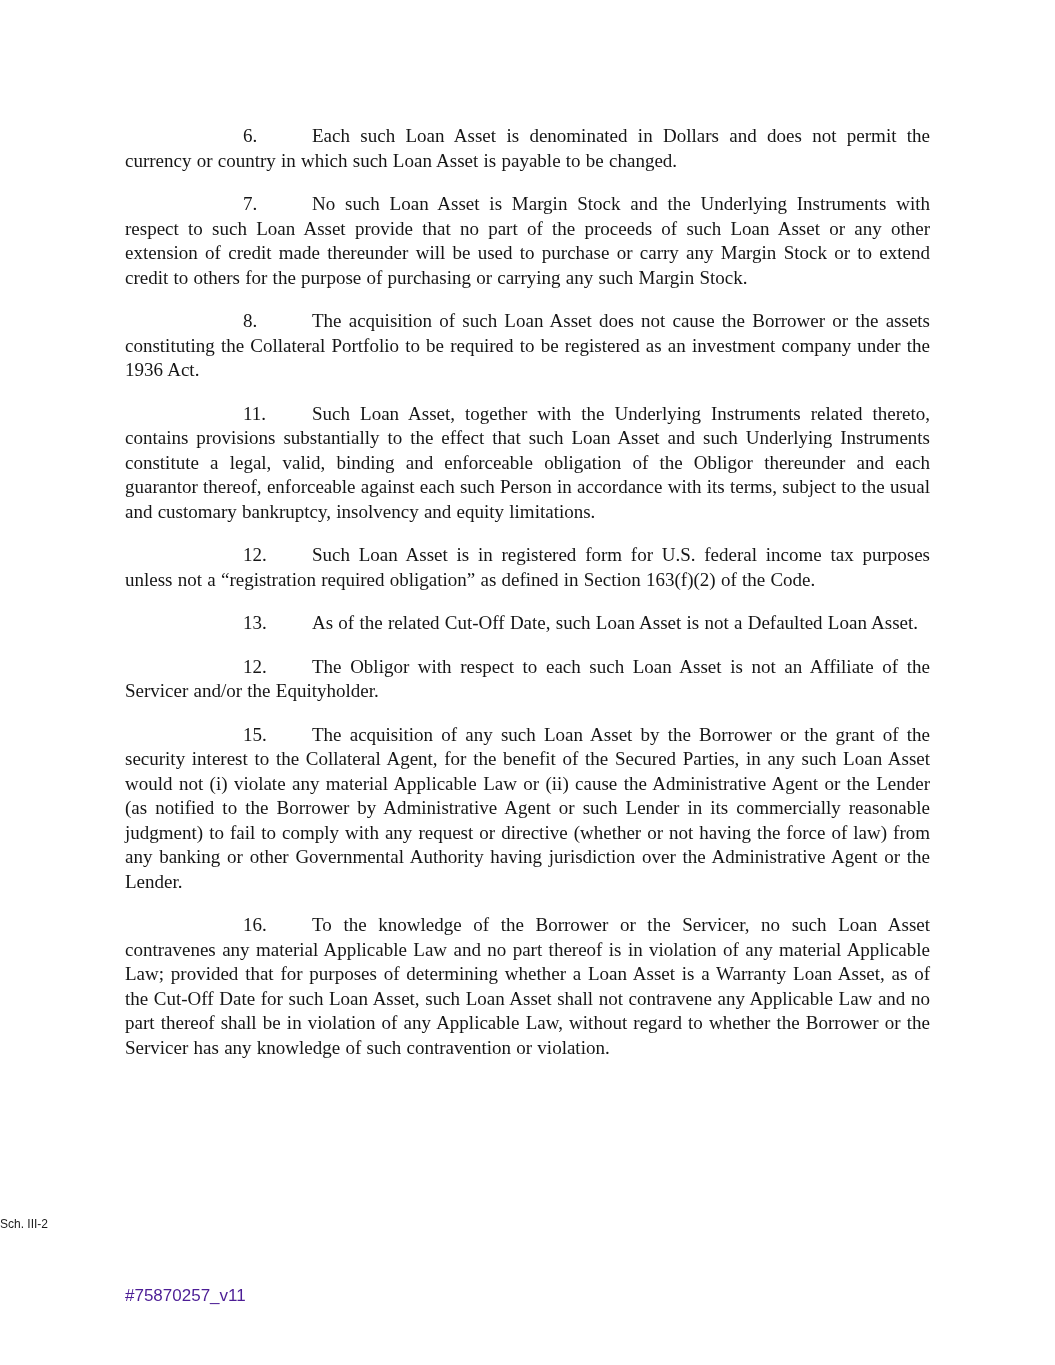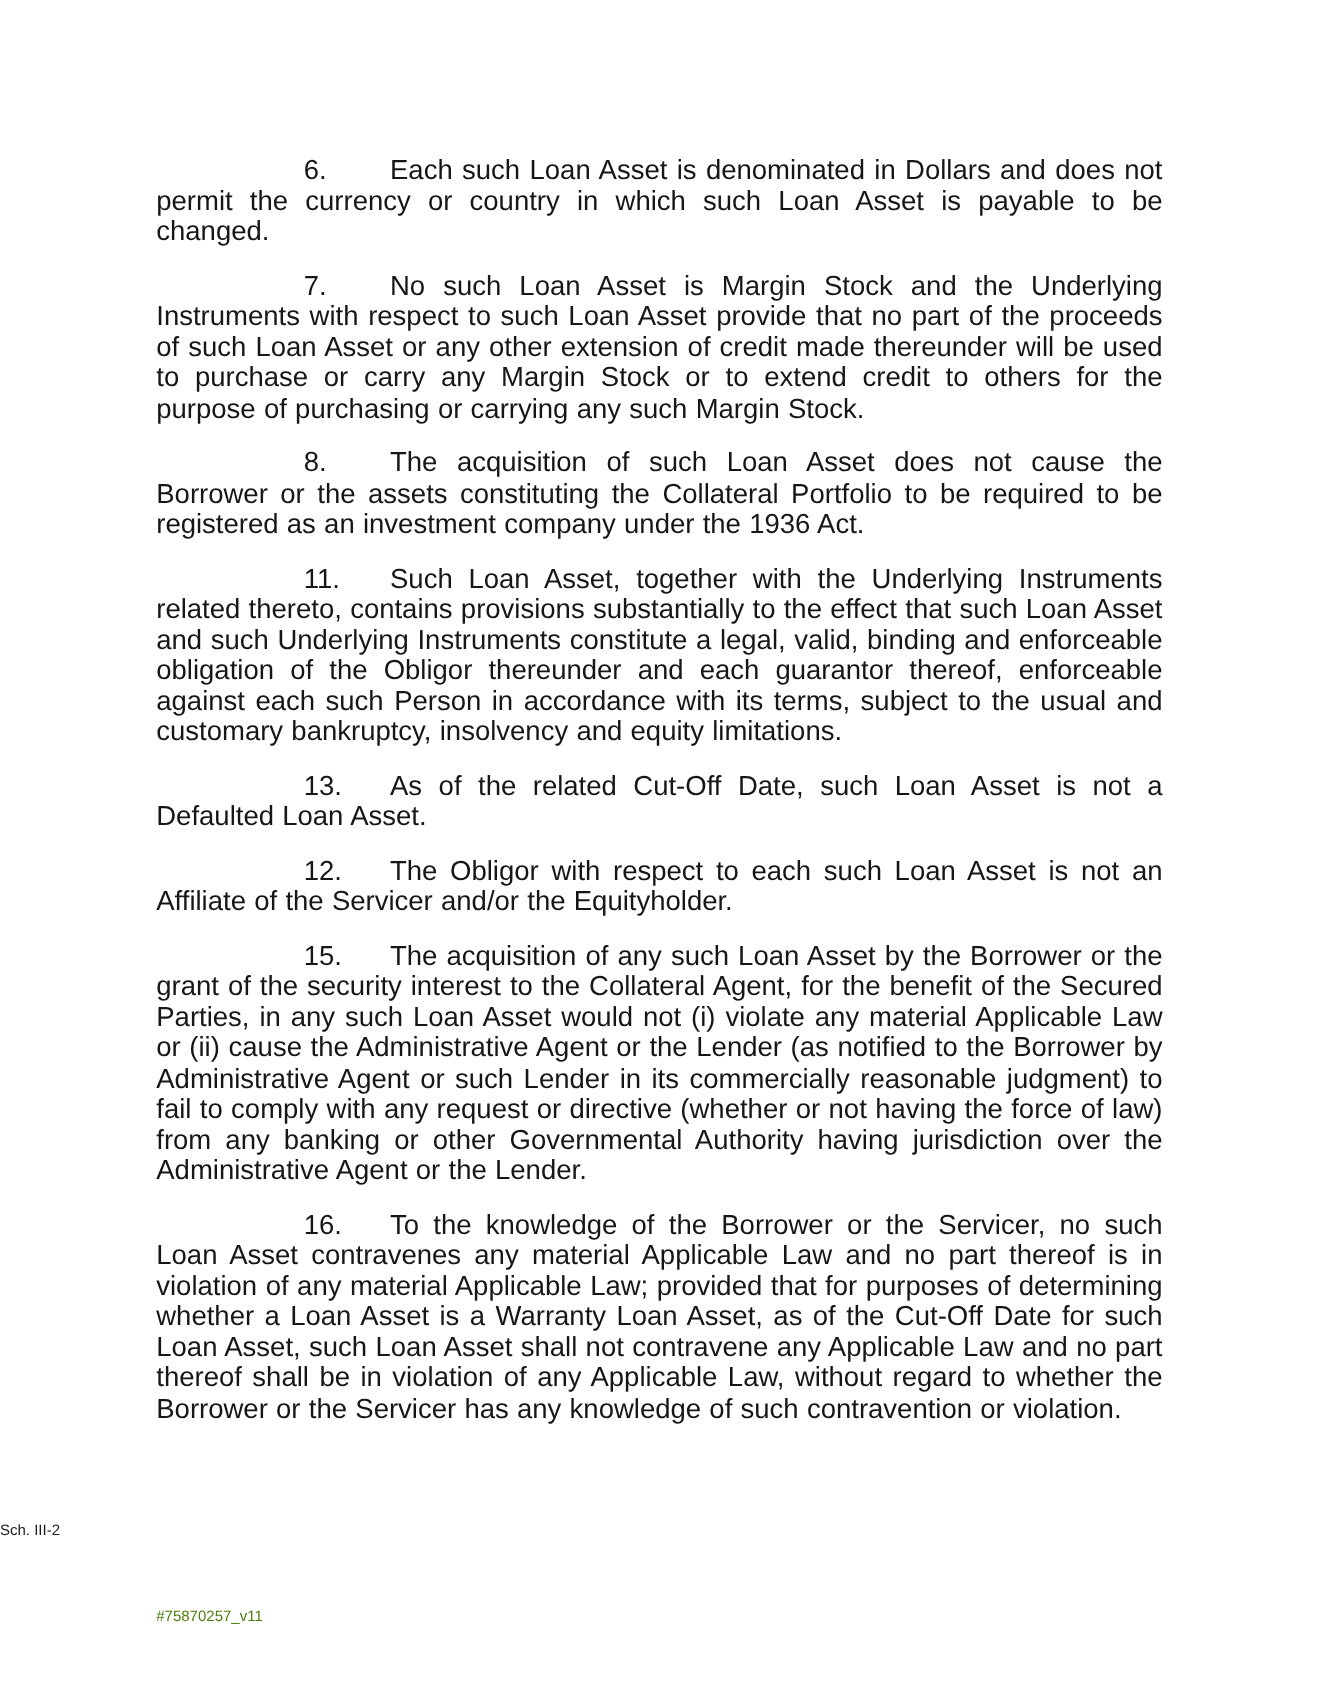--- a/index.html
+++ b/index.html
@@ -21,65 +21,67 @@
     background: #ffffff;
   }
   .content {
     position: absolute;
     left: 125px;
     top: 124px;
     width: 805px;
   }
   .para {
     margin: 0 0 19px 0;
-    font-size: 22px;
+    font-size: 19px;
     line-height: 24.5px;
     text-align: justify;
     text-indent: 118px;
     color: #161616;
     word-spacing: 0.5px;
+    font-family: Liberation Serif, serif;
   }
   .pnum {
     display: inline-block;
     width: 69px;
     text-indent: 0;
   }
   .footer-center {
     position: absolute;
     top: 1217px;
     left: 0;
     width: 100%;
     text-align: left;
     font-size: 12px;
     color: #1b1b1b;
   }
   .doc-id {
     position: absolute;
     top: 1286px;
     left: 125px;
-    font-size: 12px;
-    color: #4d7c0f;
+    font-size: 17px;
+    color: #4c1d95;
   }
 </style>
 </head>
 <body>
 
 <div class="page">
 
   <div class="content" id="paragraphs-container">
     <p class="para"><span class="pnum">6.</span><span>Each such Loan Asset is denominated in Dollars and does not permit the currency or country in which such Loan Asset is payable to be changed.</span></p>
 
     <p class="para"><span class="pnum">7.</span><span>No such Loan Asset is Margin Stock and the Underlying Instruments with respect to such Loan Asset provide that no part of the proceeds of such Loan Asset or any other extension of credit made thereunder will be used to purchase or carry any Margin Stock or to extend credit to others for the purpose of purchasing or carrying any such Margin Stock.</span></p>
 
     <p class="para"><span class="pnum">8.</span><span>The acquisition of such Loan Asset does not cause the Borrower or the assets constituting the Collateral Portfolio to be required to be registered as an investment company under the 1936 Act.</span></p>
 
 
 
     <p class="para"><span class="pnum">11.</span><span>Such Loan Asset, together with the Underlying Instruments related thereto, contains provisions substantially to the effect that such Loan Asset and such Underlying Instruments constitute a legal, valid, binding and enforceable obligation of the Obligor thereunder and each guarantor thereof, enforceable against each such Person in accordance with its terms, subject to the usual and customary bankruptcy, insolvency and equity limitations.</span></p>
 
+    <p class="para"><span class="pnum">12.</span><span>Such Loan Asset is in registered form for U.S. federal income tax purposes unless not a “registration required obligation” as defined in Section 163(f)(2) of the Code.</span></p>
 
     <p class="para"><span class="pnum">13.</span><span>As of the related Cut-Off Date, such Loan Asset is not a Defaulted Loan Asset.</span></p>
 
     <p class="para"><span class="pnum">12.</span><span>The Obligor with respect to each such Loan Asset is not an Affiliate of the Servicer and/or the Equityholder.</span></p>
 
     <p class="para"><span class="pnum">15.</span><span>The acquisition of any such Loan Asset by the Borrower or the grant of the security interest to the Collateral Agent, for the benefit of the Secured Parties, in any such Loan Asset would not (i) violate any material Applicable Law or (ii) cause the Administrative Agent or the Lender (as notified to the Borrower by Administrative Agent or such Lender in its commercially reasonable judgment) to fail to comply with any request or directive (whether or not having the force of law) from any banking or other Governmental Authority having jurisdiction over the Administrative Agent or the Lender.</span></p>
 
     <p class="para"><span class="pnum">16.</span><span>To the knowledge of the Borrower or the Servicer, no such Loan Asset contravenes any material Applicable Law and no part thereof is in violation of any material Applicable Law; provided that for purposes of determining whether a Loan Asset is a Warranty Loan Asset, as of the Cut-Off Date for such Loan Asset, such Loan Asset shall not contravene any Applicable Law and no part thereof shall be in violation of any Applicable Law, without regard to whether the Borrower or the Servicer has any knowledge of such contravention or violation.</span></p>
   </div>
 

